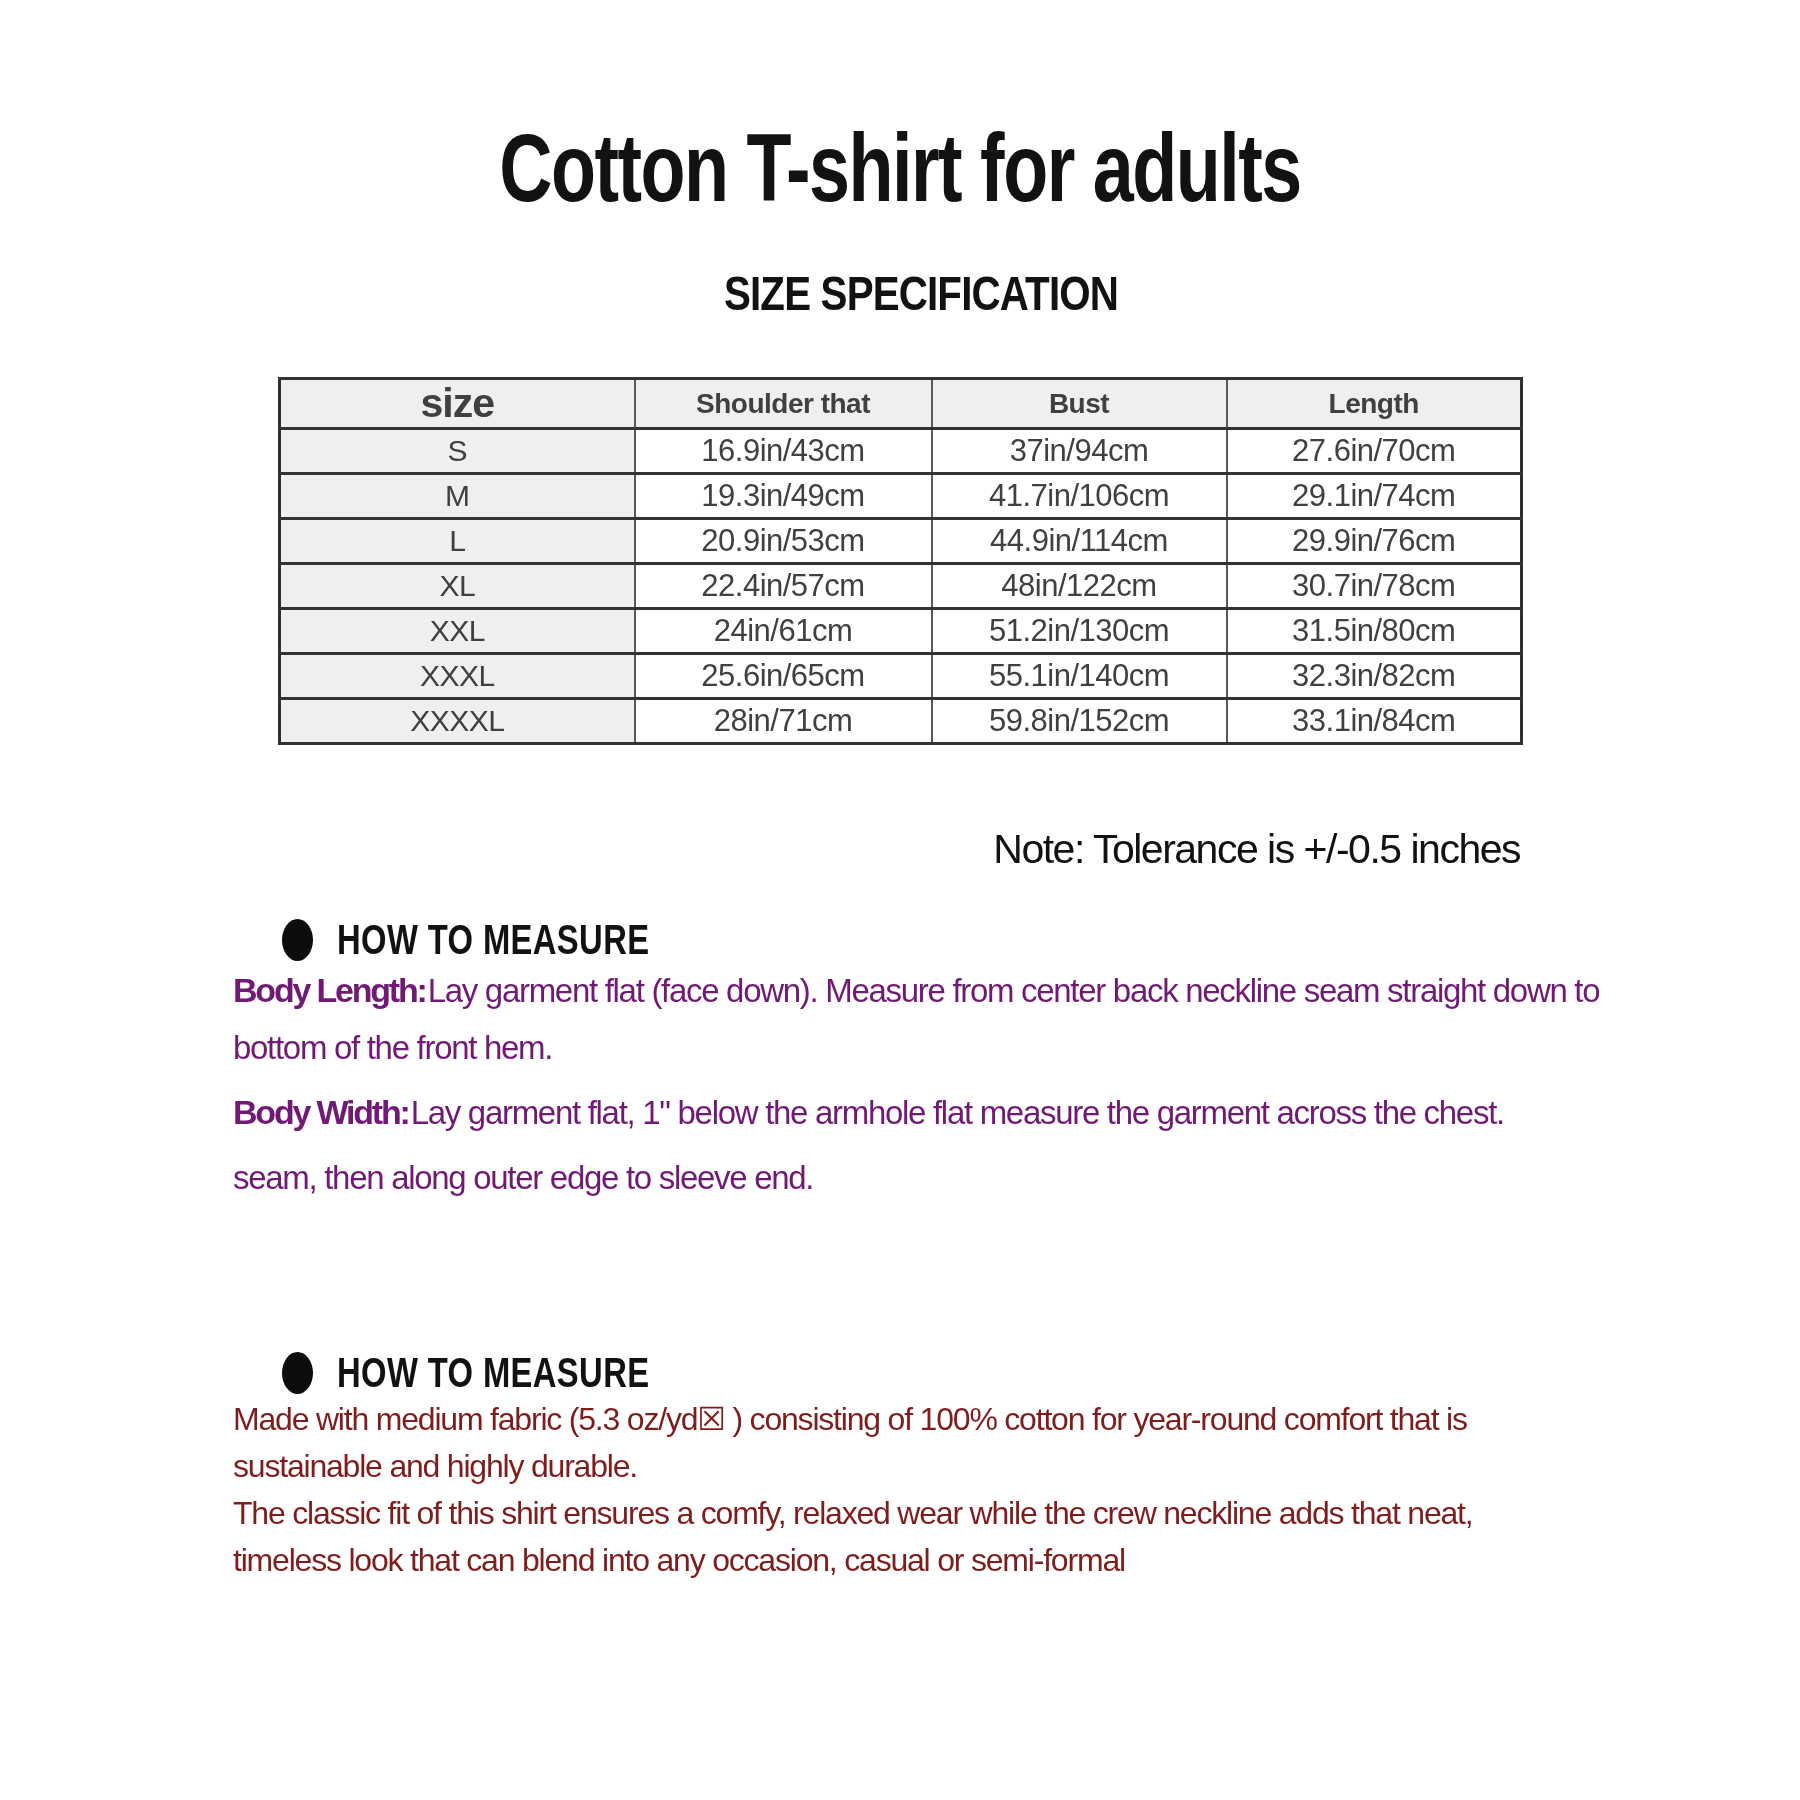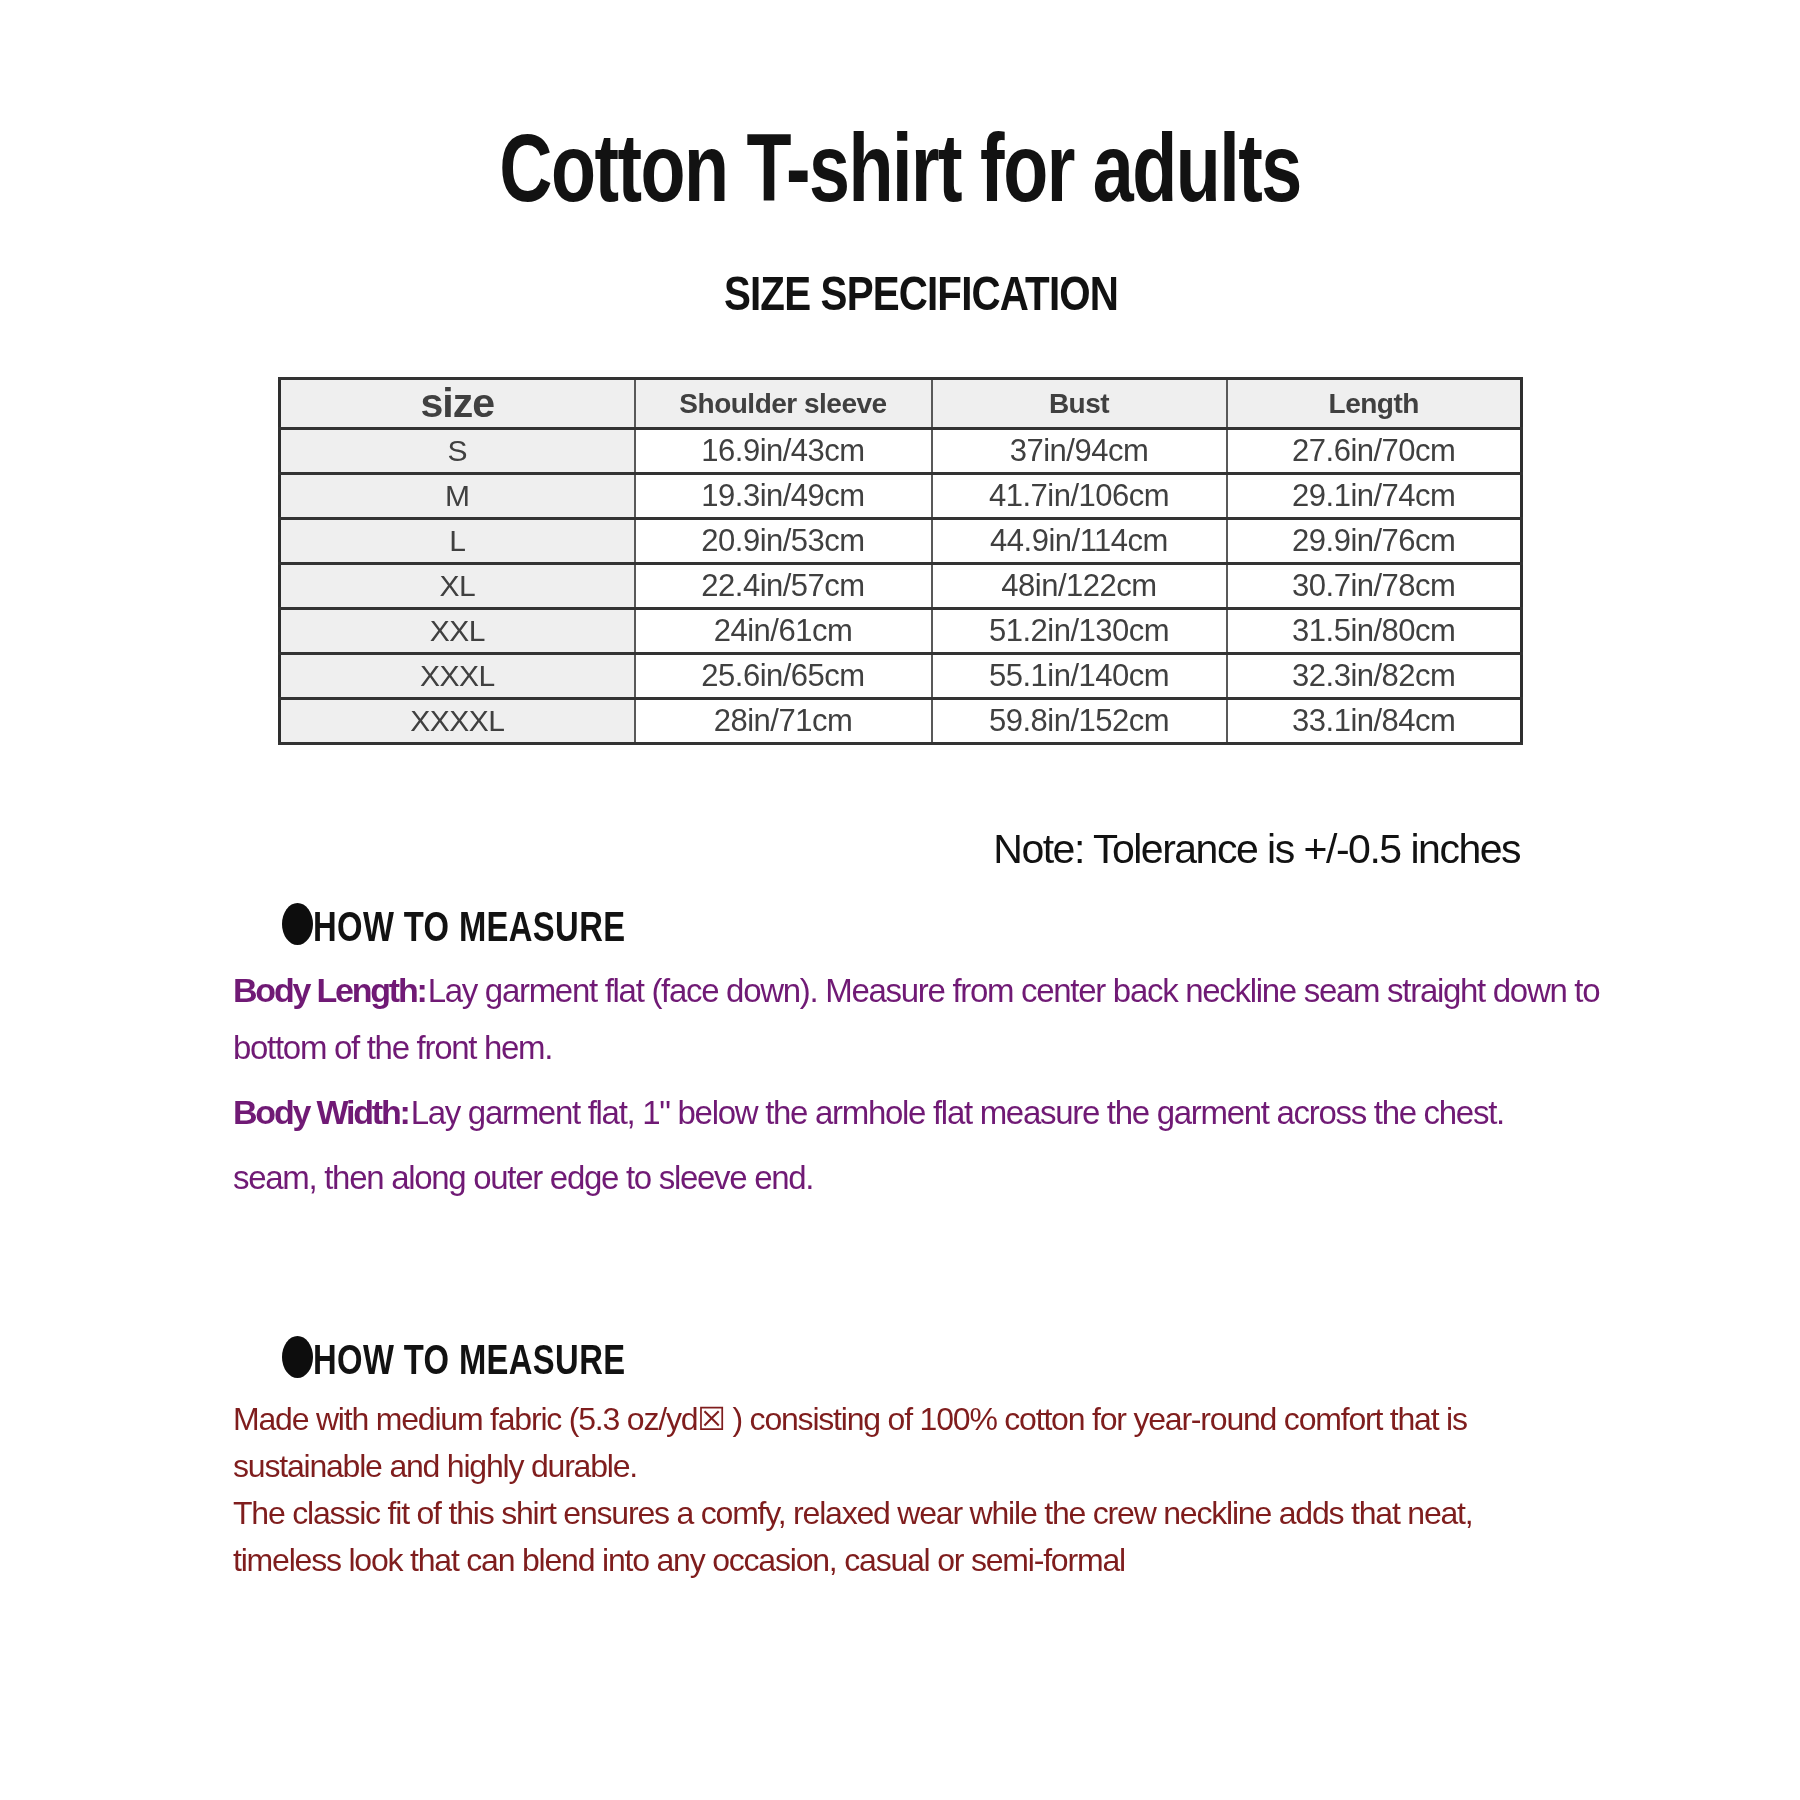--- a/index.html
+++ b/index.html
@@ -46,21 +46,21 @@
 
   
   .tolerance-note {
     position:absolute; top:826px; left:278px; width:1242px;
     text-align:right; font-size:41px; letter-spacing:-1.5px;
     white-space:nowrap;
   }
 
   
   .section-heading {
-    position:absolute; display:flex; align-items:flex-start; 
+    position:absolute; display:flex; align-items:center; gap:24px;margin-top:13px;
   }
   .section-heading.first  { top:903px;  left:282px; }
   .section-heading.second { top:1336px; left:282px; }
   .bullet {
     width:31px; height:42px; border-radius:50%;
     background:#0d0d0d; flex:0 0 auto;
   }
   .heading-text {
     font-size:42px; font-weight:bold; white-space:nowrap;
     transform:scaleX(0.78); transform-origin:0 50%;
@@ -102,21 +102,21 @@
   <table class="size-table">
     <colgroup>
       <col style="width:355px">
       <col style="width:297px">
       <col style="width:295px">
       <col style="width:295px">
     </colgroup>
     <thead>
       <tr>
         <th class="col-size">size</th>
-        <th>Shoulder sleeve</th>
+        <th>Shoulder that</th>
         <th>Bust</th>
         <th>Length</th>
       </tr>
     </thead>
     <tbody>
         <tr>
           <td class="cell-size">S</td>
           <td>16.9in/43cm</td>
           <td>37in/94cm</td>
           <td>27.6in/70cm</td>

